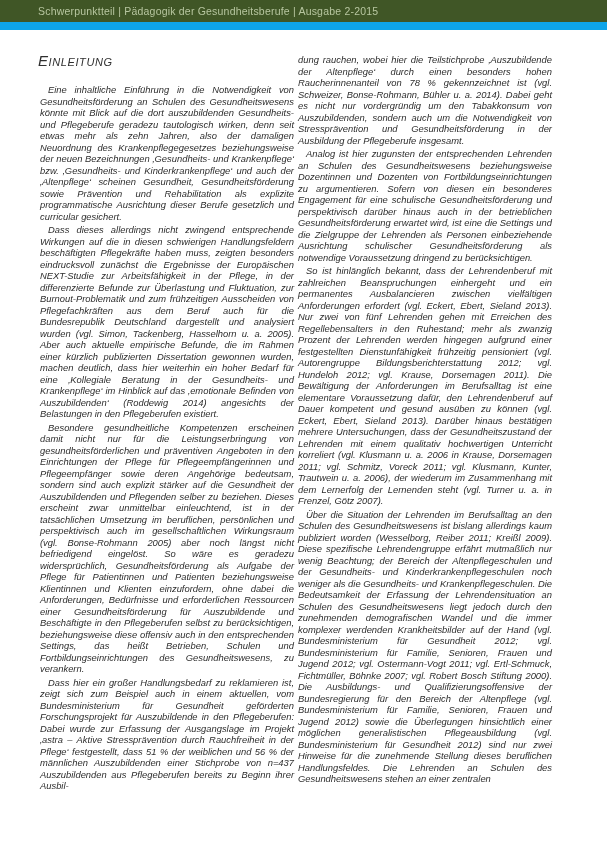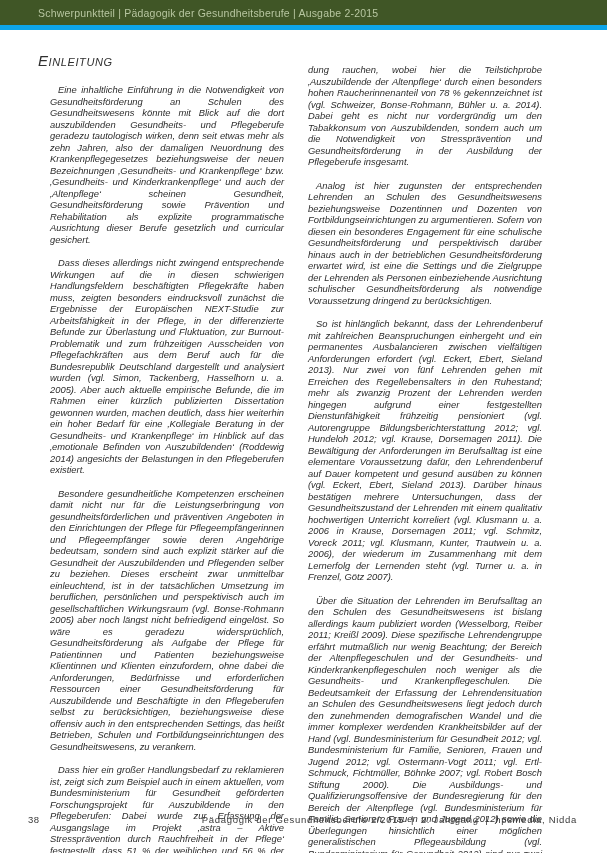--- a/index.html
+++ b/index.html
@@ -8,21 +8,21 @@
     width:607px;height:853px;
     background:#ffffff;
     font-family:"Liberation Sans",sans-serif;
     overflow:hidden;
   }
   
   .topbar{
     box-sizing:border-box;
     height:30px;
     background:#405626;
-    border-bottom:5px solid #0ea5e9;
+    border-bottom:8px solid #0ea5e9;
     display:flex;
     align-items:center;
     justify-content:space-between;
     padding:0 29px 0 38px;
   }
   .topbar-left{
     color:#b7c6a0;
     font-size:10.5px;
     letter-spacing:0.2px;
     white-space:nowrap;
@@ -47,21 +47,21 @@
   }
   .heading{
     margin:0 0 15px 0;
     font-weight:400;
     font-variant:small-caps;
     font-size:15px;
     letter-spacing:0.6px;
     color:#2f2f2f;
   }
   .col p{
-    margin:12px;
+    margin:2px;
     text-indent:8px;
     text-align:justify;
     font-size:9.4px;
     line-height:11.5px;
     color:#2d2d2d;
     hyphens:auto;
     -webkit-hyphens:auto;
     overflow-wrap:break-word;
   }
   .col p.cont{text-indent:0;}
@@ -103,18 +103,14 @@
 
     <div class="col">
       <p class="cont">dung rauchen, wobei hier die Teilstichprobe ‚Auszubildende der Altenpflege‘ durch einen besonders hohen Raucherinnenanteil von 78 % gekennzeichnet ist (vgl. Schweizer, Bonse-Rohmann, Bühler u. a. 2014). Dabei geht es nicht nur vordergründig um den Tabakkonsum von Auszubildenden, sondern auch um die Notwendigkeit von Stressprävention und Gesundheitsförderung in der Ausbildung der Pflegeberufe insgesamt.</p>
       <p>Analog ist hier zugunsten der entsprechenden Lehrenden an Schulen des Gesundheitswesens beziehungsweise Dozentinnen und Dozenten von Fortbildungseinrichtungen zu argumentieren. Sofern von diesen ein besonderes Engagement für eine schulische Gesundheitsförderung und perspektivisch darüber hinaus auch in der betrieblichen Gesundheitsförderung erwartet wird, ist eine die Settings und die Zielgruppe der Lehrenden als Personen einbeziehende Ausrichtung schulischer Gesundheitsförderung als notwendige Voraussetzung dringend zu berücksichtigen.</p>
       <p>So ist hinlänglich bekannt, dass der Lehrendenberuf mit zahlreichen Beanspruchungen einhergeht und ein permanentes Ausbalancieren zwischen vielfältigen Anforderungen erfordert (vgl. Eckert, Ebert, Sieland 2013). Nur zwei von fünf Lehrenden gehen mit Erreichen des Regellebensalters in den Ruhestand; mehr als zwanzig Prozent der Lehrenden werden hingegen aufgrund einer festgestellten Dienstunfähigkeit frühzeitig pensioniert (vgl. Autorengruppe Bildungsberichterstattung 2012; vgl. Hundeloh 2012; vgl. Krause, Dorsemagen 2011). Die Bewältigung der Anforderungen im Berufsalltag ist eine elementare Voraussetzung dafür, den Lehrendenberuf auf Dauer kompetent und gesund ausüben zu können (vgl. Eckert, Ebert, Sieland 2013). Darüber hinaus bestätigen mehrere Untersuchungen, dass der Gesundheitszustand der Lehrenden mit einem qualitativ hochwertigen Unterricht korreliert (vgl. Klusmann u. a. 2006 in Krause, Dorsemagen 2011; vgl. Schmitz, Voreck 2011; vgl. Klusmann, Kunter, Trautwein u. a. 2006), der wiederum im Zusammenhang mit dem Lernerfolg der Lernenden steht (vgl. Turner u. a. in Frenzel, Götz 2007).</p>
       <p>Über die Situation der Lehrenden im Berufsalltag an den Schulen des Gesundheitswesens ist bislang allerdings kaum publiziert worden (Wesselborg, Reiber 2011; Kreißl 2009). Diese spezifische Lehrendengruppe erfährt mutmaßlich nur wenig Beachtung; der Bereich der Altenpflegeschulen und der Gesundheits- und Kinderkrankenpflegeschulen noch weniger als die Gesundheits- und Krankenpflegeschulen. Die Bedeutsamkeit der Erfassung der Lehrendensituation an Schulen des Gesundheitswesens liegt jedoch durch den zunehmenden demografischen Wandel und die immer komplexer werdenden Krankheitsbilder auf der Hand (vgl. Bundesministerium für Gesundheit 2012; vgl. Bundesministerium für Familie, Senioren, Frauen und Jugend 2012; vgl. Ostermann-Vogt 2011; vgl. Ertl-Schmuck, Fichtmüller, Böhnke 2007; vgl. Robert Bosch Stiftung 2000). Die Ausbildungs- und Qualifizierungsoffensive der Bundesregierung für den Bereich der Altenpflege (vgl. Bundesministerium für Familie, Senioren, Frauen und Jugend 2012) sowie die Überlegungen hinsichtlich einer möglichen generalistischen Pflegeausbildung (vgl. Bundesministerium für Gesundheit 2012) sind nur zwei Hinweise für die zunehmende Stellung dieses beruflichen Handlungsfeldes. Die Lehrenden an Schulen des Gesundheitswesens stehen an einer zentralen</p>
     </div>
 
   </main>
 
-  <footer class="pagefooter">
-    <span class="footer-page">38</span>
-    <span class="footer-journal">Pädagogik der Gesundheitsberufe 2/2015  |  2. Jahrgang  |  hpsmedia, Nidda</span>
-  </footer>
 
 </div>
 
 </body></html>

